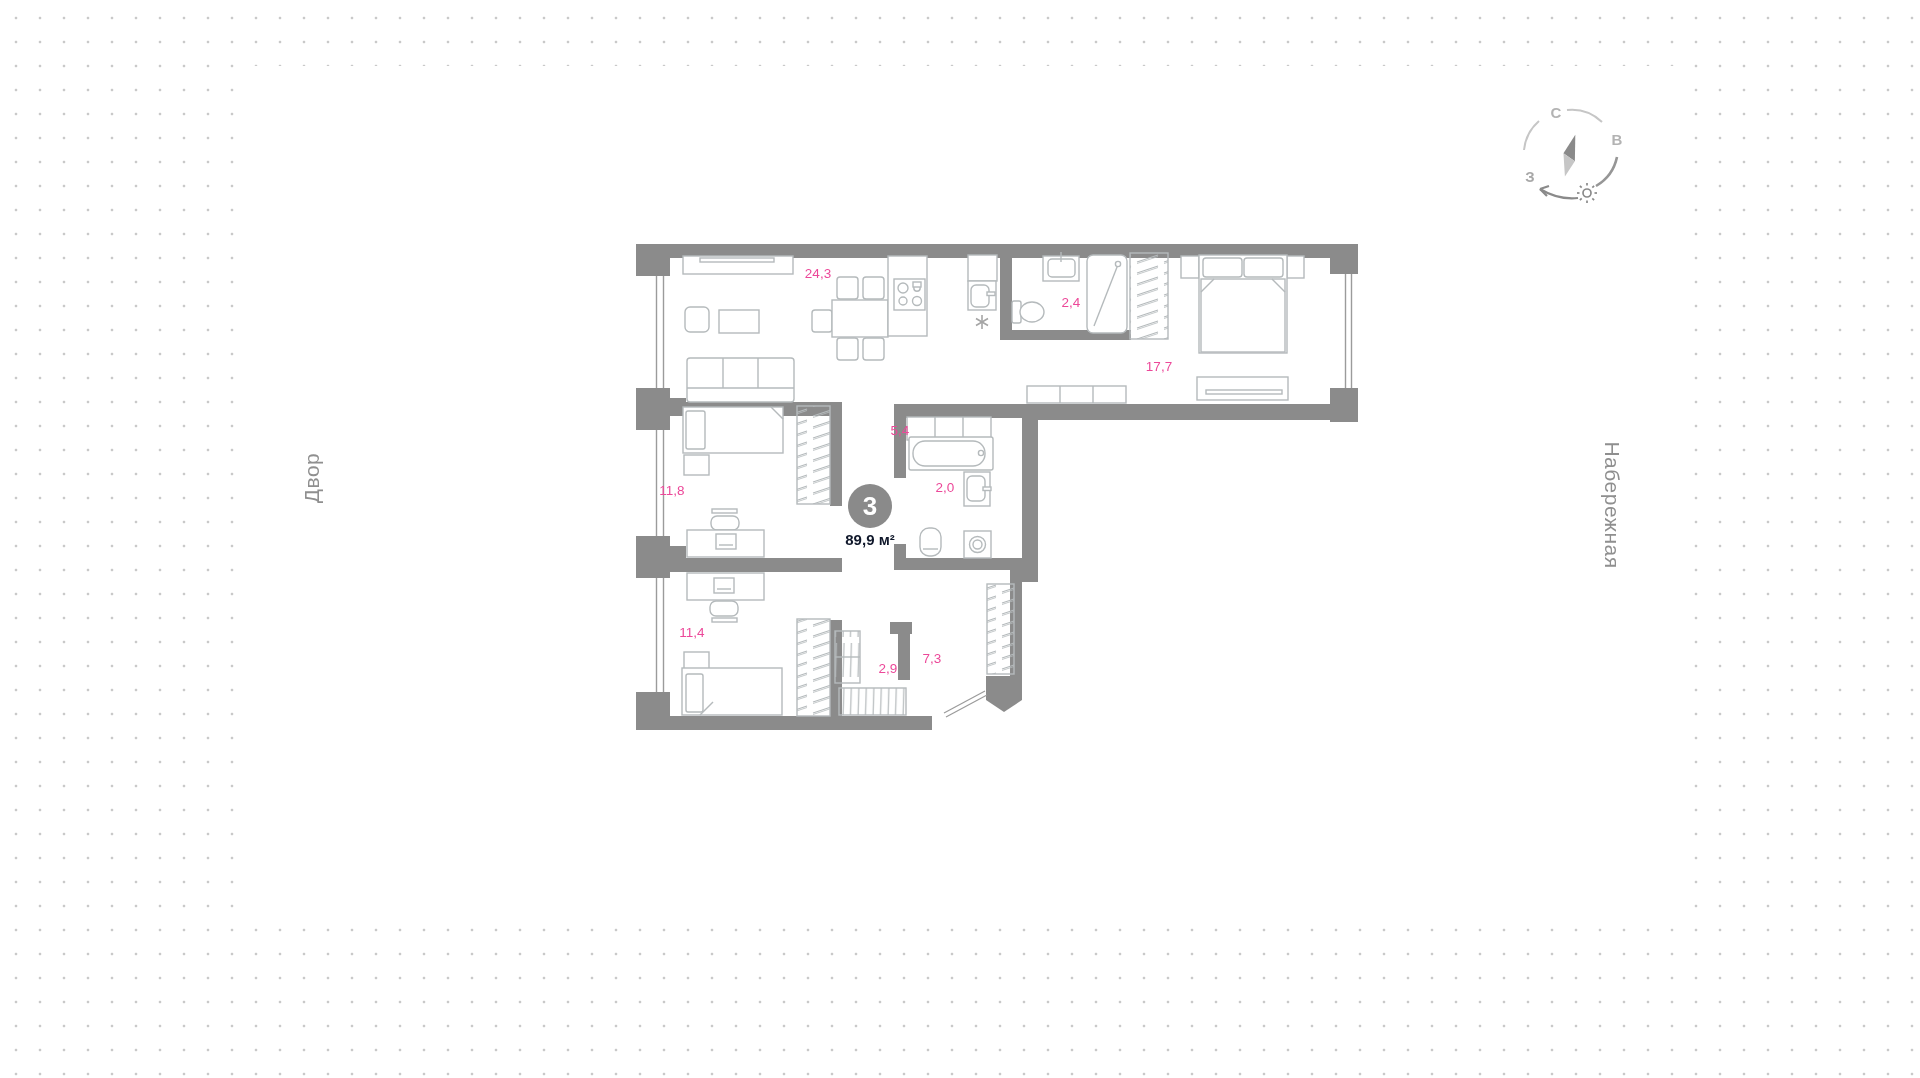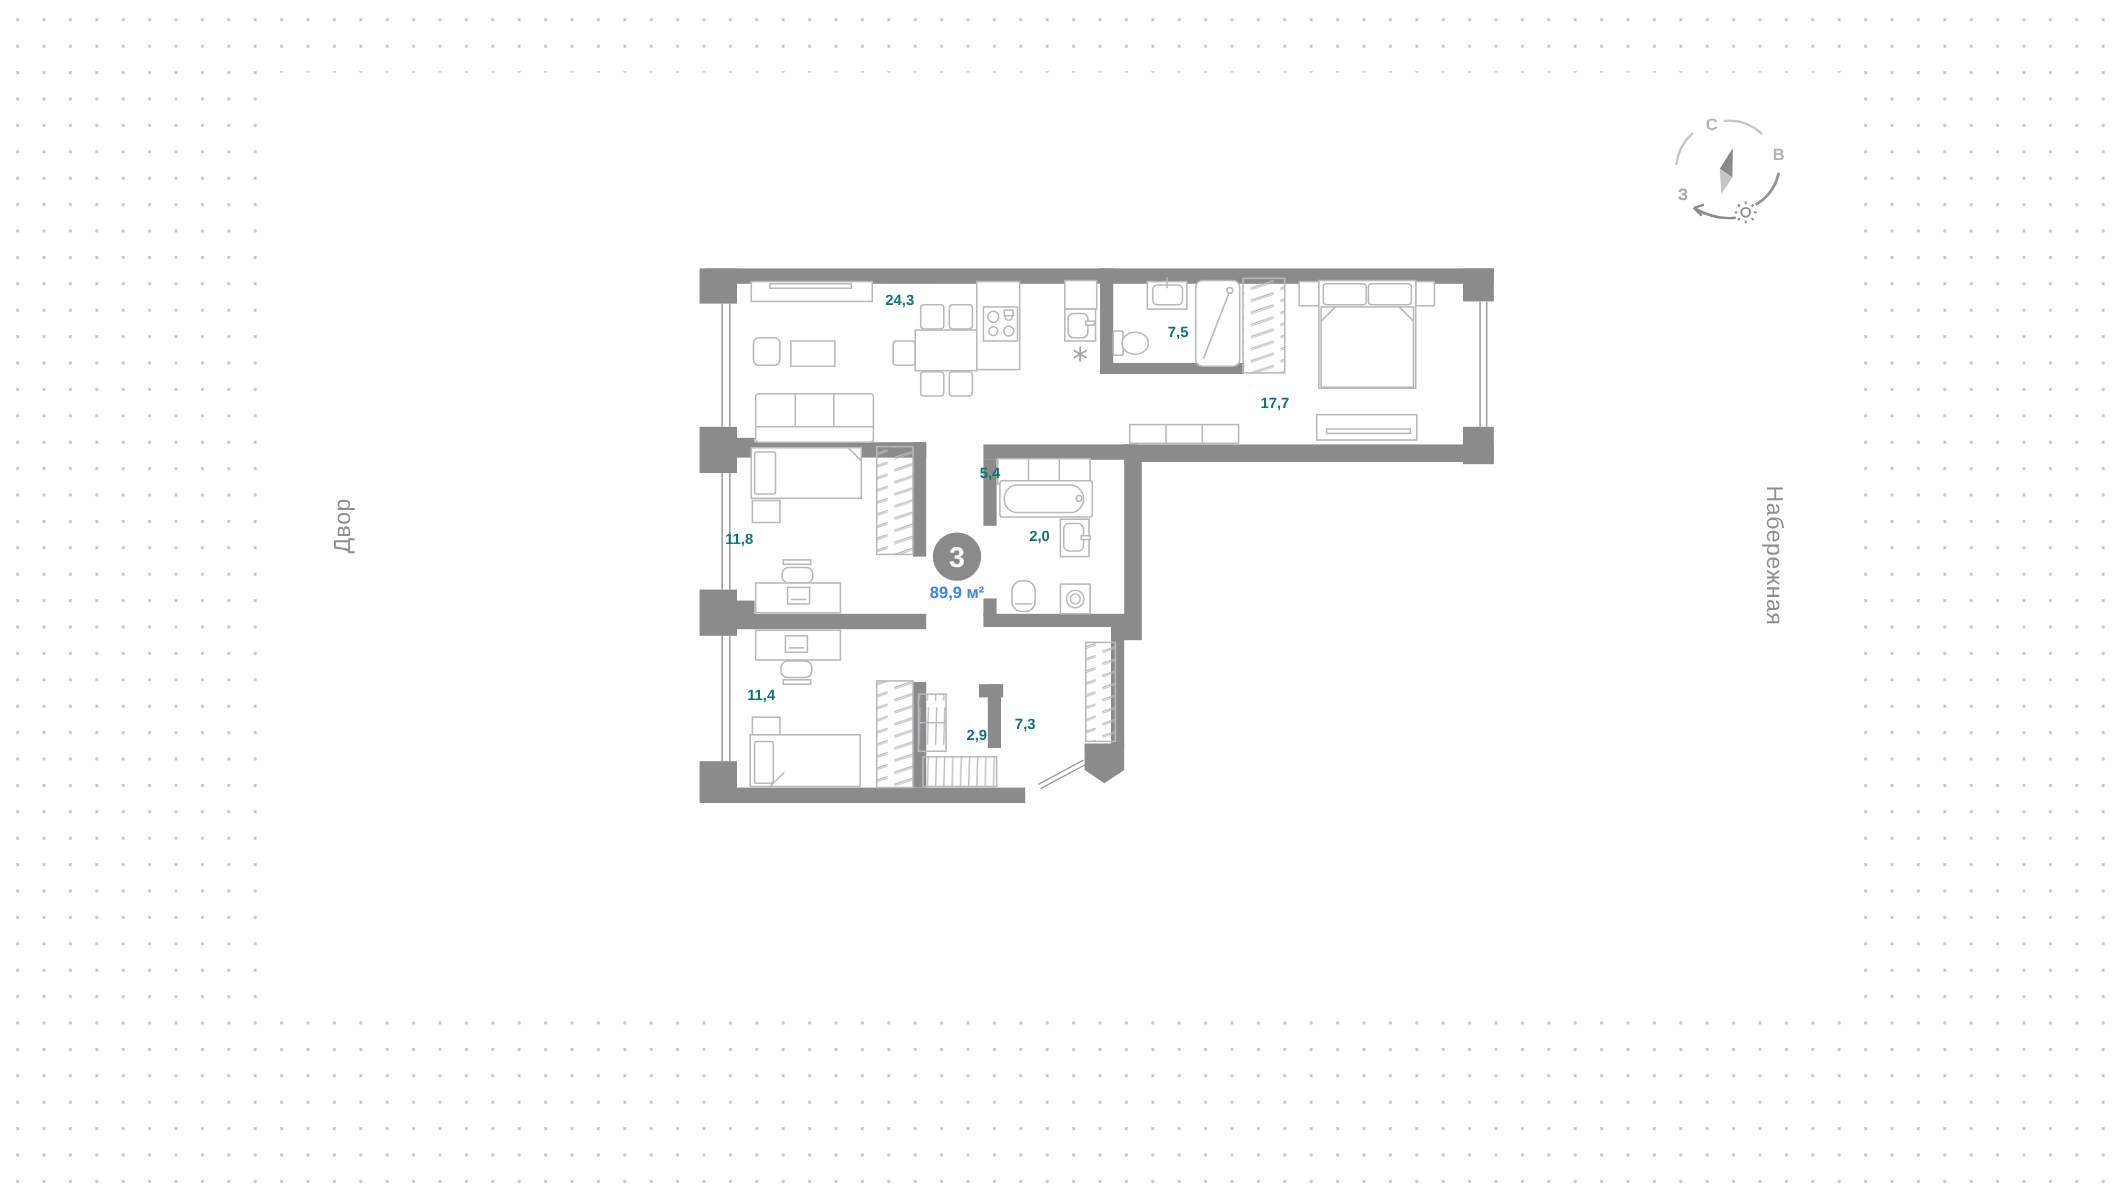--- a/index.html
+++ b/index.html
@@ -22,32 +22,32 @@
   
   .street{
     position:absolute;color:#8f8f8f;font-size:21px;letter-spacing:.5px;
     white-space:nowrap;transform-origin:center center;
   }
   .street.left{left:312px;top:478px;transform:translate(-50%,-50%) rotate(-90deg);}
   .street.right{left:1612px;top:505px;transform:translate(-50%,-50%) rotate(90deg);}
   
   .area-label{
     position:absolute;transform:translate(-50%,-50%);
-    color:#0f766e;font-size:13.5px;font-weight:700;white-space:nowrap;
+    color:#ec4899;font-size:13.5px;font-weight:400;white-space:nowrap;
   }
   
   .badge{
     position:absolute;left:870px;top:506px;width:44px;height:44px;border-radius:50%;
     background:#8a8a8a;transform:translate(-50%,-50%);
     display:flex;align-items:center;justify-content:center;
     color:#ffffff;font-size:26px;font-weight:bold;
   }
   .total-area{
     position:absolute;left:870px;top:539px;transform:translate(-50%,-50%);
-    color:#3b82f6;font-size:15px;font-weight:600;white-space:nowrap;
+    color:#0f172a;font-size:15px;font-weight:600;white-space:nowrap;
   }
 </style>
 </head>
 <body>
 
 <div class="dots"></div>
 <div class="panel"></div>
 
 <svg class="plan-svg" width="1920" height="1078" viewBox="0 0 1920 1078">
   <defs>
@@ -282,21 +282,21 @@
       <path d="M 1578,198 Q 1558,200 1540,189"></path>
       <path d="M 1540,189 L 1549,186 M 1540,189 L 1547,196"></path>
     </g>
   </g>
 </svg>
 
 <div class="street left">Двор</div>
 <div class="street right">Набережная</div>
 
 <div class="area-label" style="left:818px;top:273px">24,3</div>
-<div class="area-label" style="left:1071px;top:302px">7,5</div>
+<div class="area-label" style="left:1071px;top:302px">2,4</div>
 <div class="area-label" style="left:1159px;top:366px">17,7</div>
 <div class="area-label" style="left:900px;top:430px">5,4</div>
 <div class="area-label" style="left:672px;top:490px">11,8</div>
 <div class="area-label" style="left:945px;top:487px">2,0</div>
 <div class="area-label" style="left:888px;top:668px">2,9</div>
 <div class="area-label" style="left:932px;top:658px">7,3</div>
 <div class="area-label" style="left:692px;top:632px">11,4</div>
 
 <div class="badge">3</div>
 <div class="total-area">89,9 м²</div>

